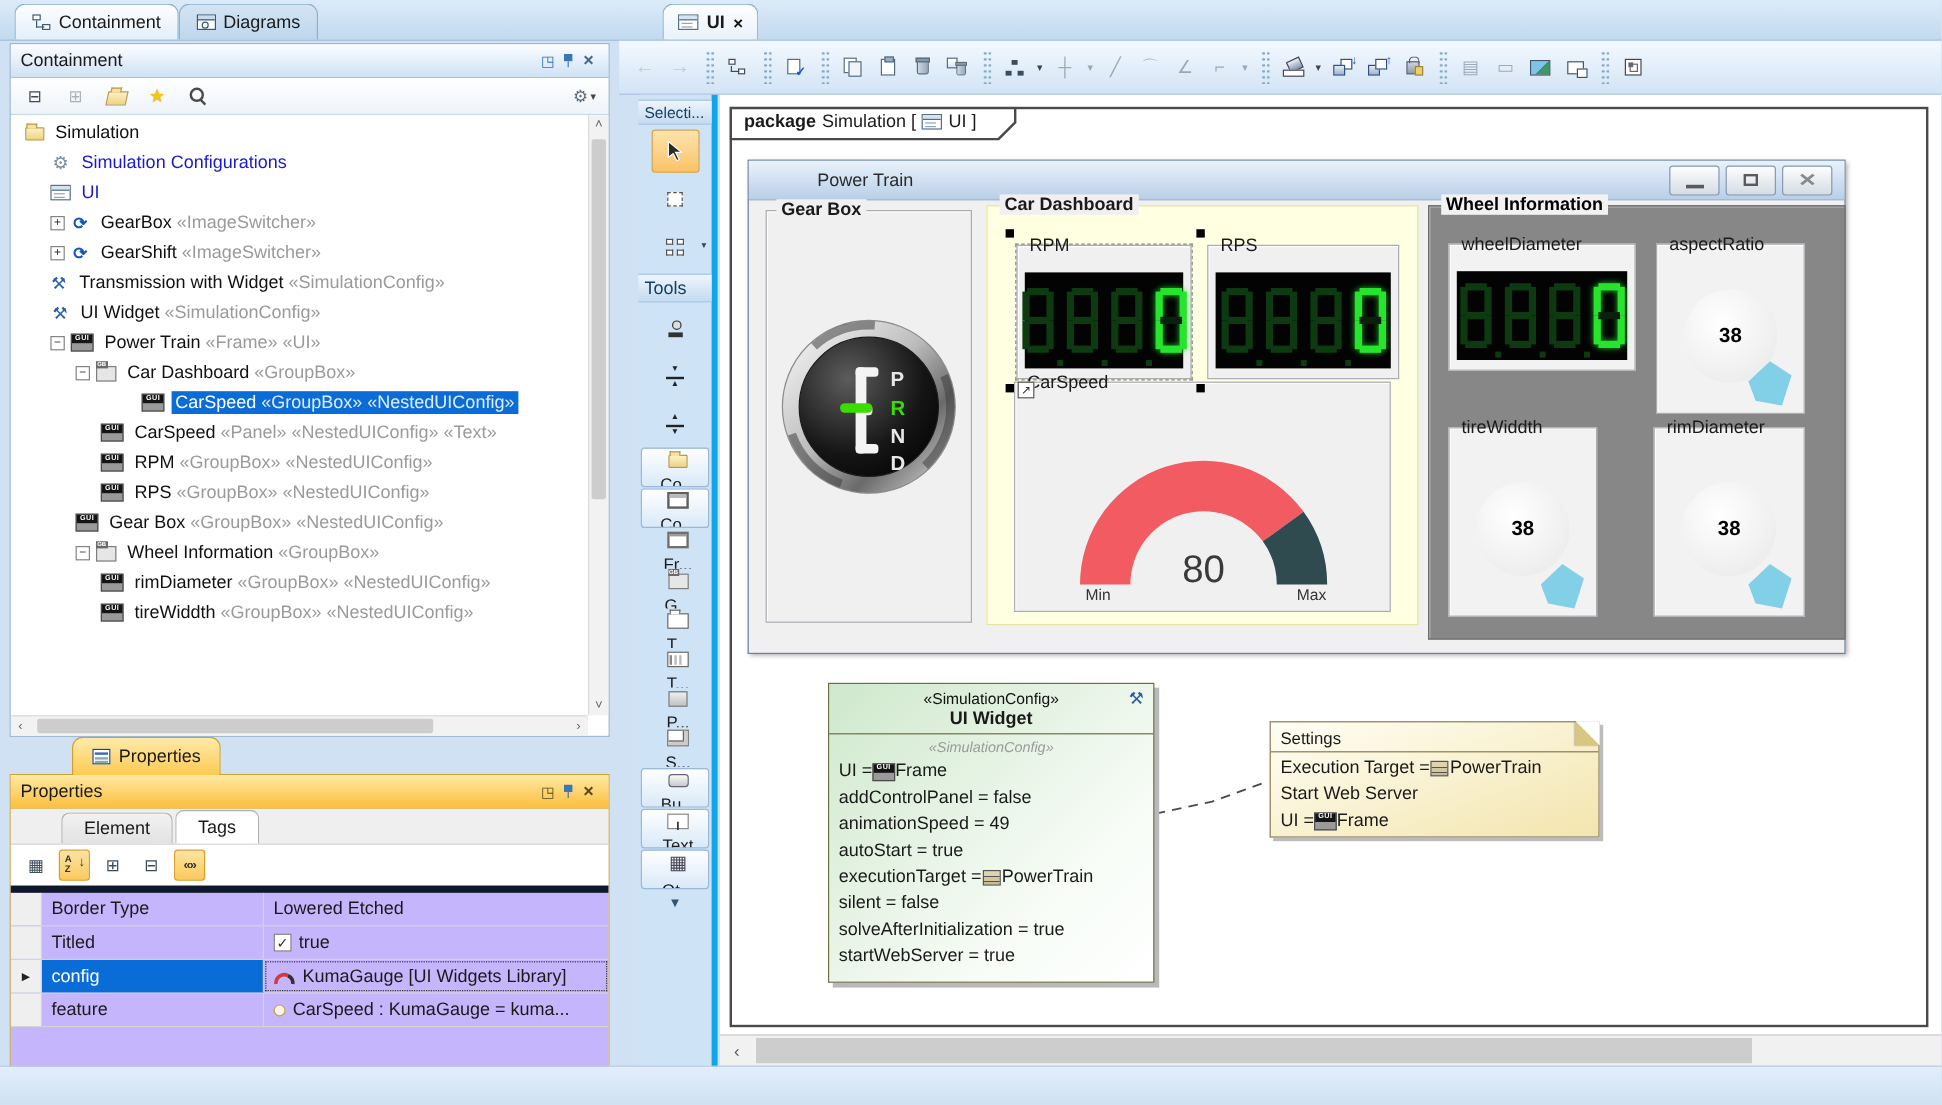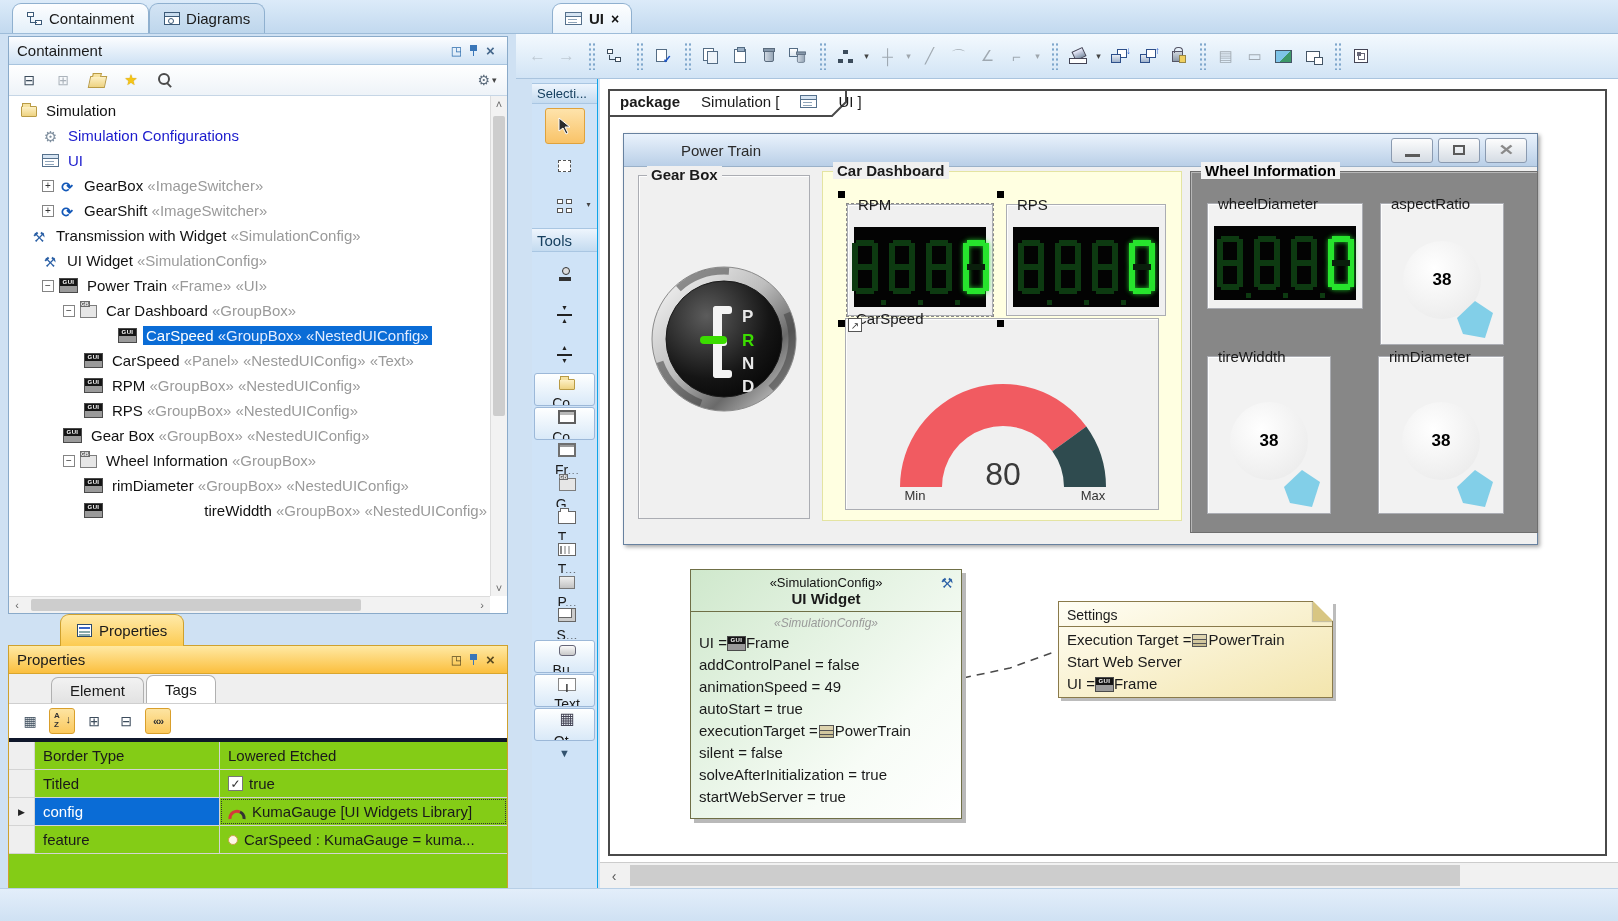--- a/index.html
+++ b/index.html
@@ -96,33 +96,33 @@
   .prtoolbar{height:34px;display:flex;align-items:center;gap:6px;padding:0 8px;background:#fff;}
   .prbtn{width:26px;height:26px;display:inline-flex;align-items:center;justify-content:center;border-radius:3px;border:1px solid transparent;position:relative;}
   .prbtn.active{background:linear-gradient(#fde4a2,#fbc95e);border:1px solid #d99f2b;}
   .pr-cat::before{content:'▦';font-size:14px;color:#3c4c5c;}
   .azA,.azZ{position:absolute;left:4px;font-size:8px;font-weight:bold;color:#333;line-height:8px;}
   .azA{top:3px;} .azZ{top:12px;}
   .azar{position:absolute;right:3px;top:4px;font-size:11px;color:#333;}
   .pr-exp::before{content:'⊞';font-size:14px;color:#3c4c5c;}
   .pr-col::before{content:'⊟';font-size:14px;color:#3c4c5c;}
   .pr-st{font-weight:bold;font-size:11px;color:#333;letter-spacing:-1px;}
-  .ptable{flex:1;background:#84cc16;overflow:hidden;border-top:4px solid #0f172a;}
+  .ptable{flex:1;background:#c4b5fd;overflow:hidden;border-top:6px solid #0f172a;}
   .prow{height:28px;display:flex;border-bottom:1px solid #d4d4d4;font-size:15px;align-items:stretch;}
   .pgut{width:26px;background:#efefef;border-right:1px solid #d4d4d4;display:flex;align-items:center;justify-content:center;font-size:9px;color:#222;flex:none;}
   .pname{width:185px;display:flex;align-items:center;padding-left:8px;border-right:1px solid #d4d4d4;flex:none;}
   .pname.sel{background:#0a6cd6;color:#fff;}
   .pval{flex:1;display:flex;align-items:center;padding-left:8px;gap:6px;}
   .pval.focus{outline:1px dotted #333;outline-offset:-2px;}
   .cb{width:15px;height:15px;border:1px solid #777;background:#fff;display:inline-flex;align-items:center;justify-content:center;font-size:12px;color:#333;}
   .ic-kuma{width:18px;height:12px;}
   .ic-feature-circle{width:10px;height:10px;border:1px solid #c9a14e;border-radius:50%;background:#fdf6e8;}
 
   
-  .palette{position:absolute;left:532px;top:79px;width:66px;bottom:0;background:#cfe3f7;border-right:1px solid #0ea5e9;}
+  .palette{position:absolute;left:532px;top:79px;width:66px;bottom:0;background:#cfe3f7;border-right:5px solid #0ea5e9;}
   .phead{height:21px;margin-top:4px;background:linear-gradient(#eef5fd,#c4dbf0);border:1px solid #a9c6e2;border-left:none;border-right:none;font-size:13px;display:flex;align-items:center;padding:0 5px;color:#17405f;white-space:nowrap;overflow:hidden;}
   .phead.big{font-size:15px;height:24px;}
   .pbtn{width:40px;height:36px;margin:4px auto 0;display:flex;align-items:center;justify-content:center;border-radius:3px;position:relative;}
   .pbtn.active{background:linear-gradient(#fee3ab,#f9c368);border:1px solid #dfa23c;}
   .prowitem{height:33px;display:flex;align-items:center;gap:5px;padding-left:5px;font-size:14px;white-space:nowrap;overflow:hidden;flex-direction:column;}
   .prowitem.cat{background:linear-gradient(#feffff,#d9e9f8);border:1px solid #9cb8d8;border-radius:3px;margin:1px 2px;}
   .pmore{text-align:center;color:#33536f;font-size:11px;margin-top:6px;}
   .marquee{width:13px;height:12px;border:1px dashed #555;background:#fff;}
   .dshbox{position:absolute;width:6px;height:5px;border:1px dashed #555;background:#fff;}
   .stampic{width:12px;height:14px;position:relative;}
@@ -192,21 +192,21 @@
   .shapeic{width:14px;height:11px;border:1px solid #456;background:#fff;position:relative;}
   .shapeic::after{content:'';position:absolute;right:-4px;bottom:-4px;width:7px;height:6px;border:1px solid #456;background:#fff;}
   .gridic{width:14px;height:14px;border:1px solid #445;position:relative;background:#fff;}
   .gridic::before{content:'';position:absolute;left:2px;top:2px;width:4px;height:4px;background:#667;}
   .gridic::after{content:'';position:absolute;right:2px;bottom:2px;width:5px;height:5px;border:1px solid #667;}
 
   
   .canvas{position:absolute;left:600px;top:79px;width:1018px;height:783px;background:#fff;overflow:hidden;}
   .frame-border{position:absolute;left:8px;top:10px;width:999px;height:767px;border:2px solid #4a4a4a;}
   .pkg-tab{position:absolute;left:8px;top:10px;width:240px;height:28px;}
-  .pkg-text{position:absolute;left:12px;top:4px;font-size:15px;display:flex;align-items:center;gap:21px;white-space:nowrap;}
+  .pkg-text{position:absolute;left:12px;top:4px;font-size:15px;display:flex;align-items:center;gap:5px;white-space:nowrap;}
   .connector{position:absolute;left:0;top:0;width:100%;height:100%;pointer-events:none;}
 
   
   .ptwin{position:absolute;left:23px;top:54px;width:915px;height:412px;border:1px solid #67819f;box-shadow:2px 2px 4px rgba(0,0,0,.35);background:#f0f0f0;}
   .pt-titlebar{height:33px;background:linear-gradient(#e9f2fc,#b9cfe7);border-bottom:1px solid #9ab1c9;display:flex;align-items:center;padding-left:57px;font-size:15px;color:#2a2a2a;}
   .winbtns{margin-left:auto;display:flex;gap:5px;padding-right:10px;}
   .winbtn{width:42px;height:25px;border:1px solid #8a9ab0;border-radius:3px;background:linear-gradient(#fdfdfd,#d5dce4);display:inline-flex;align-items:center;justify-content:center;}
   .min-g{width:15px;height:3px;background:#5a5a5a;margin-top:10px;}
   .max-g{width:12px;height:10px;border:2px solid #5a5a5a;}
   .x-g{font-size:15px;font-weight:bold;color:#8a8a8a;transform:scale(1.25,1);}
@@ -352,21 +352,21 @@
           <div class="trow" style="padding-left: 33px;">
             <span class="exp">+</span>
             <span class="ic ic-refresh"></span>
             <span class="lblwrap"><span class="tlabel">GearBox</span><span class="stereo"> «ImageSwitcher»</span></span>
           </div>
           <div class="trow" style="padding-left: 33px;">
             <span class="exp">+</span>
             <span class="ic ic-refresh"></span>
             <span class="lblwrap"><span class="tlabel">GearShift</span><span class="stereo"> «ImageSwitcher»</span></span>
           </div>
-          <div class="trow" style="padding-left: 22px;">
+          <div class="trow" style="padding-left: 32px;">
             <span class="ic ic-wrench"></span>
             <span class="lblwrap"><span class="tlabel">Transmission with Widget</span><span class="stereo"> «SimulationConfig»</span></span>
           </div>
           <div class="trow" style="padding-left: 33px;">
             <span class="ic ic-wrench"></span>
             <span class="lblwrap"><span class="tlabel">UI Widget</span><span class="stereo"> «SimulationConfig»</span></span>
           </div>
           <div class="trow" style="padding-left: 33px;">
             <span class="exp">−</span>
             <span class="ic ic-gui">
@@ -417,21 +417,21 @@
               <b>GB</b>
             </span>
             <span class="lblwrap"><span class="tlabel">Wheel Information</span><span class="stereo"> «GroupBox»</span></span>
           </div>
           <div class="trow" style="padding-left: 75px;">
             <span class="ic ic-gui">
               <b>GUI</b>
             </span>
             <span class="lblwrap"><span class="tlabel">rimDiameter</span><span class="stereo"> «GroupBox» «NestedUIConfig»</span></span>
           </div>
-          <div class="trow" style="padding-left: 75px; justify-content: space-between;">
+          <div class="trow" style="padding-left: 75px;">
             <span class="ic ic-gui">
               <b>GUI</b>
             </span>
             <span class="lblwrap"><span class="tlabel">tireWiddth</span><span class="stereo"> «GroupBox» «NestedUIConfig»</span></span>
           </div>
         </div>
       <div class="vscroll">
         <span class="sarrow" style="top:0;right:0">˄</span>
         <span class="thumb"></span>
         <span class="sarrow" style="bottom:0;right:0">˅</span>

